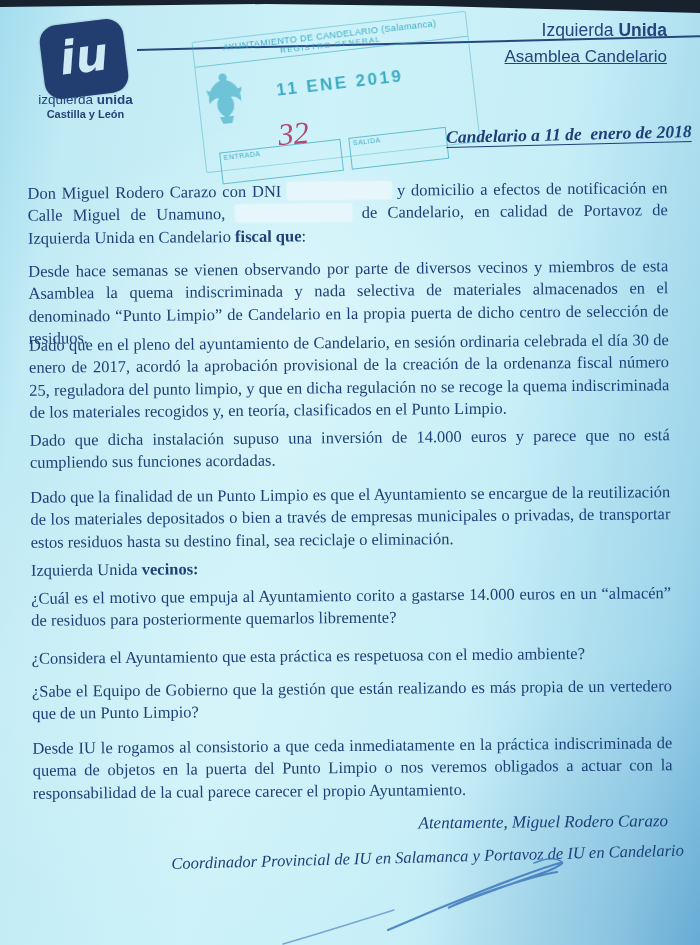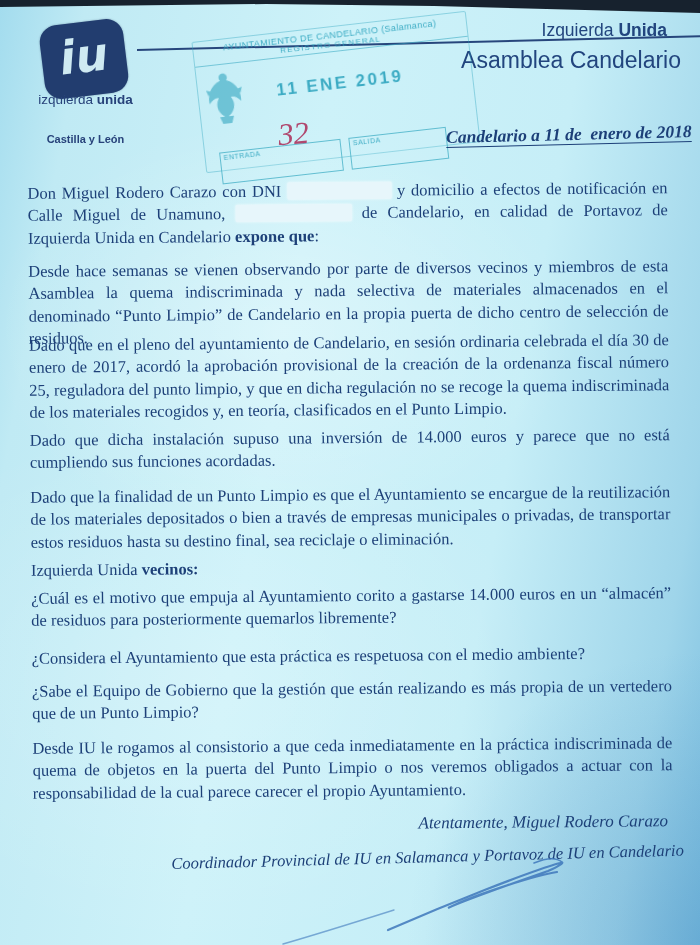--- a/index.html
+++ b/index.html
@@ -24,28 +24,28 @@
     box-shadow:0 0 2px rgba(20,40,80,.4);
   }
   .logo-square .monogram{
     color:#cfeaf2;font-family:"DejaVu Sans",sans-serif;font-weight:bold;font-style:italic;
     font-size:46px;line-height:1;transform:translateY(-3px);
   }
   .logo-caption{position:absolute;left:18px;top:92px;width:135px;text-align:center;
     color:#27427a;font-family:"Liberation Sans",sans-serif;line-height:1.15;}
   .logo-caption .l1{font-size:13.5px;}
   .logo-caption .l1 b{font-weight:800;}
-  .logo-caption .l2{font-size:11px;font-weight:bold;margin-top:25px;}
+  .logo-caption .l2{font-size:11px;font-weight:bold;}
   .hdr-right1{position:absolute;right:33px;top:20px;color:#22457e;
     font-family:"Liberation Sans",sans-serif;font-size:17.5px;}
   .hdr-right1 b{font-weight:800;}
   .hdr-rule{position:absolute;left:137px;top:49px;width:566px;height:2px;background:#27467c;
     transform:rotate(-1.4deg);transform-origin:left center;}
-  .hdr-right2{position:absolute;right:19px;top:47px;color:#22457e;
-    font-family:"Liberation Sans",sans-serif;font-size:23px;}
+  .hdr-right2{position:absolute;right:33px;top:47px;color:#22457e;
+    font-family:"Liberation Sans",sans-serif;font-size:17px;text-decoration:underline;}
   
   .stamp{
     position:absolute;left:198px;top:26px;width:274px;height:130px;
     transform:rotate(-6.5deg);color:#2da4be;
     filter:blur(.4px);opacity:.9;
     border:1.5px solid rgba(45,164,190,.45);border-radius:2px;
     font-family:"Liberation Sans",sans-serif;
   }
   .stamp .s-head{border-bottom:1.2px solid rgba(45,164,190,.6);padding:3px 2px 2px;}
   .stamp .s-line1{font-size:9px;letter-spacing:.4px;text-align:center;white-space:nowrap;}
@@ -123,21 +123,21 @@
           <span>SALIDA</span>
         </div>
     </div>
   </div>
   <div class="stamp-number">32</div>
 
   <div class="content">
 
     <div class="date-line">Candelario a 11 de  enero de 2018</div>
 
-    <p class="para" style="top:163px"><span>Don Miguel Rodero Carazo con DNI </span><span class="redact r1"></span><span> y domicilio a efectos de notificación en Calle Miguel de Unamuno, </span><span class="redact r2"></span><span> de Candelario, en calidad de Portavoz de Izquierda Unida en Candelario </span><b>expone que</b><span>:</span></p>
+    <p class="para" style="top:163px"><span>Don Miguel Rodero Carazo con DNI </span><span class="redact r1"></span><span> y domicilio a efectos de notificación en Calle Miguel de Unamuno, </span><span class="redact r2"></span><span> de Candelario, en calidad de Portavoz de Izquierda Unida en Candelario </span><b>fiscal que</b><span>:</span></p>
 
     <p class="para" style="top:241px">Desde hace semanas se vienen observando por parte de diversos vecinos y miembros de esta Asamblea la quema indiscriminada y nada selectiva de materiales almacenados en el denominado “Punto Limpio” de Candelario en la propia puerta de dicho centro de selección de residuos.</p>
 
     <p class="para" style="top:315px">Dado que en el pleno del ayuntamiento de Candelario, en sesión ordinaria celebrada el día 30 de enero de 2017, acordó la aprobación provisional de la creación de la ordenanza fiscal número 25, reguladora del punto limpio, y que en dicha regulación no se recoge la quema indiscriminada de los materiales recogidos y, en teoría, clasificados en el Punto Limpio.</p>
 
     <p class="para" style="top:410px">Dado que dicha instalación supuso una inversión de 14.000 euros y parece que no está cumpliendo sus funciones acordadas.</p>
 
     <p class="para" style="top:467px">Dado que la finalidad de un Punto Limpio es que el Ayuntamiento se encargue de la reutilización de los materiales depositados o bien a través de empresas municipales o privadas, de transportar estos residuos hasta su destino final, sea reciclaje o eliminación.</p>
 
     <p class="para" style="top:540px"><span>Izquierda Unida </span><b>vecinos:</b></p>

